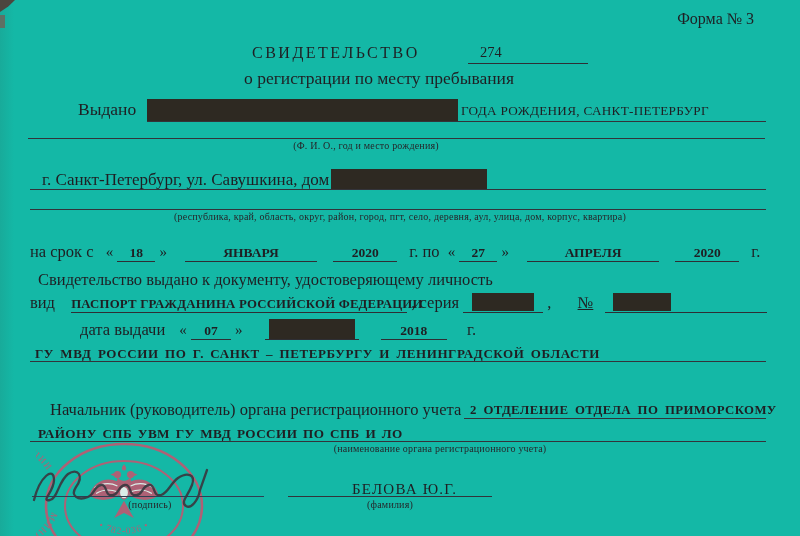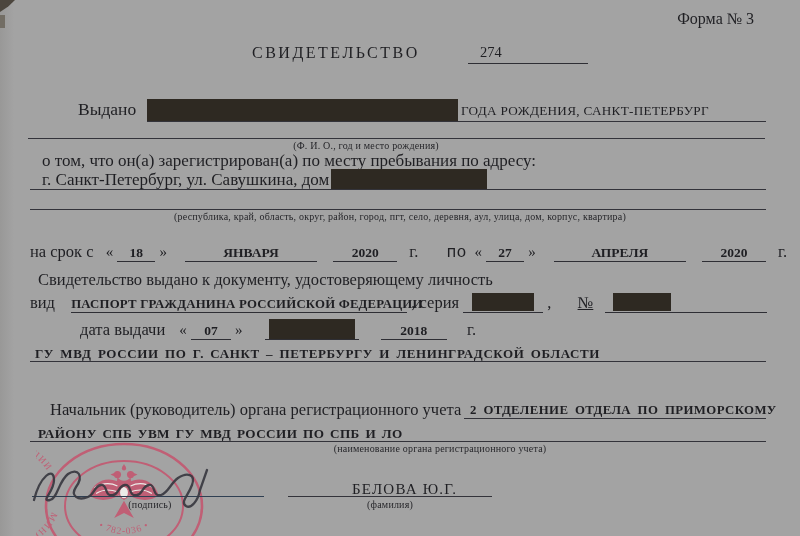--- a/index.html
+++ b/index.html
@@ -1,18 +1,18 @@
 <!DOCTYPE html>
 <html style="--stamp-color: #c4566f;"><head>
 <meta charset="utf-8">
 <style>
   html,body{margin:0;padding:0;background:#e9e7e3;}
   .page{
     position:relative;width:800px;height:536px;overflow:hidden;
-    background:#a3a3a3;
+    background:#14b8a6;
     font-family:"Liberation Serif","DejaVu Serif",serif;
     color:#1f1f23;
   }
   .page::before{content:"";position:absolute;left:0;top:0;bottom:0;width:14px;
     background:linear-gradient(90deg,rgba(60,55,48,.10),rgba(60,55,48,0));pointer-events:none;}
   .abs{position:absolute;}
   .t16{font-size:16.5px;}
   .t17{font-size:17px;}
   .caption{font-size:10px;color:#26262a;text-align:center;letter-spacing:.2px;}
   .line{position:absolute;border-top:1.4px solid #33333a;}
@@ -35,46 +35,46 @@
 
 <div class="page">
 
   <div class="corner-mark"></div>
   <div class="edge-mark"></div>
 
   <div class="abs" style="top:10px;right:46px;font-size:16px;">Форма № 3</div>
 
   <div class="abs" style="top:44px;left:252px;font-size:16px;letter-spacing:2.5px;">СВИДЕТЕЛЬСТВО</div>
   <div class="abs" style="top:44px;left:468px;width:108px;border-bottom:1.7px solid #2e2e34;font-size:14.5px;padding-left:12px;height:19px;">274</div>
+  <div class="abs" style="top:68px;left:244px;font-size:17.5px;">о регистрации по месту пребывания</div>
 
   <div class="abs" style="top:99px;left:78px;font-size:17.5px;">Выдано</div>
   <div class="abs redact" style="top:99px;left:147px;width:311px;height:22px;"></div>
   <div class="abs boldval" style="top:103px;left:461px;">ГОДА РОЖДЕНИЯ, САНКТ-ПЕТЕРБУРГ</div>
   <div class="line thick" style="top:121px;left:147px;width:619px;"></div>
 
   <div class="line" style="top:138px;left:28px;width:737px;"></div>
   <div class="abs caption" style="top:140px;left:0;width:732px;">(Ф. И. О., год и место рождения)</div>
 
-  <div class="abs t17" style="top:151px;left:42px;">о том, что он(а) зарегистрирован(а) по месту пребывания по адресу:</div>
   <div class="abs t17" style="top:169px;left:42px;">
     <span>г. Санкт-Петербург, ул. Савушкина, дом</span><span class="redact" style="width:156px;height:20px;vertical-align:-4px;margin-left:2px;"></span>
   </div>
   <div class="line thick" style="top:189px;left:30px;width:736px;"></div>
   <div class="line" style="top:209px;left:30px;width:736px;"></div>
   <div class="abs caption" style="top:211px;left:0;width:800px;">(республика, край, область, округ, район, город, пгт, село, деревня, аул, улица, дом, корпус, квартира)</div>
 
   <div class="abs t16" style="top:233px;left:30px;white-space:nowrap;">
     <span>на срок с</span>
     <span class="quote" style="margin-left:8px;">«</span>
     <span class="cell" style="width:38px;">18</span>
     <span class="quote">»</span>
     <span class="cell" style="width:132px;margin-left:14px;">ЯНВАРЯ</span>
     <span class="cell" style="width:64px;margin-left:12px;">2020</span>
     <span style="margin-left:8px;">г.</span>
-    <span style="margin-left:24px;font-family:Liberation Mono, monospace;">по</span>
+    <span style="">по</span>
     <span class="quote" style="margin-left:4px;">«</span>
     <span class="cell" style="width:38px;margin-top:12px;">27</span>
     <span class="quote">»</span>
     <span class="cell" style="width:132px;margin-left:14px;">АПРЕЛЯ</span>
     <span class="cell" style="width:64px;margin-left:12px;">2020</span>
     <span style="margin-left:8px;">г.</span>
   </div>
 
   <div class="abs t16" style="top:270px;left:38px;">Свидетельство выдано к документу, удостоверяющему личность</div>
 

